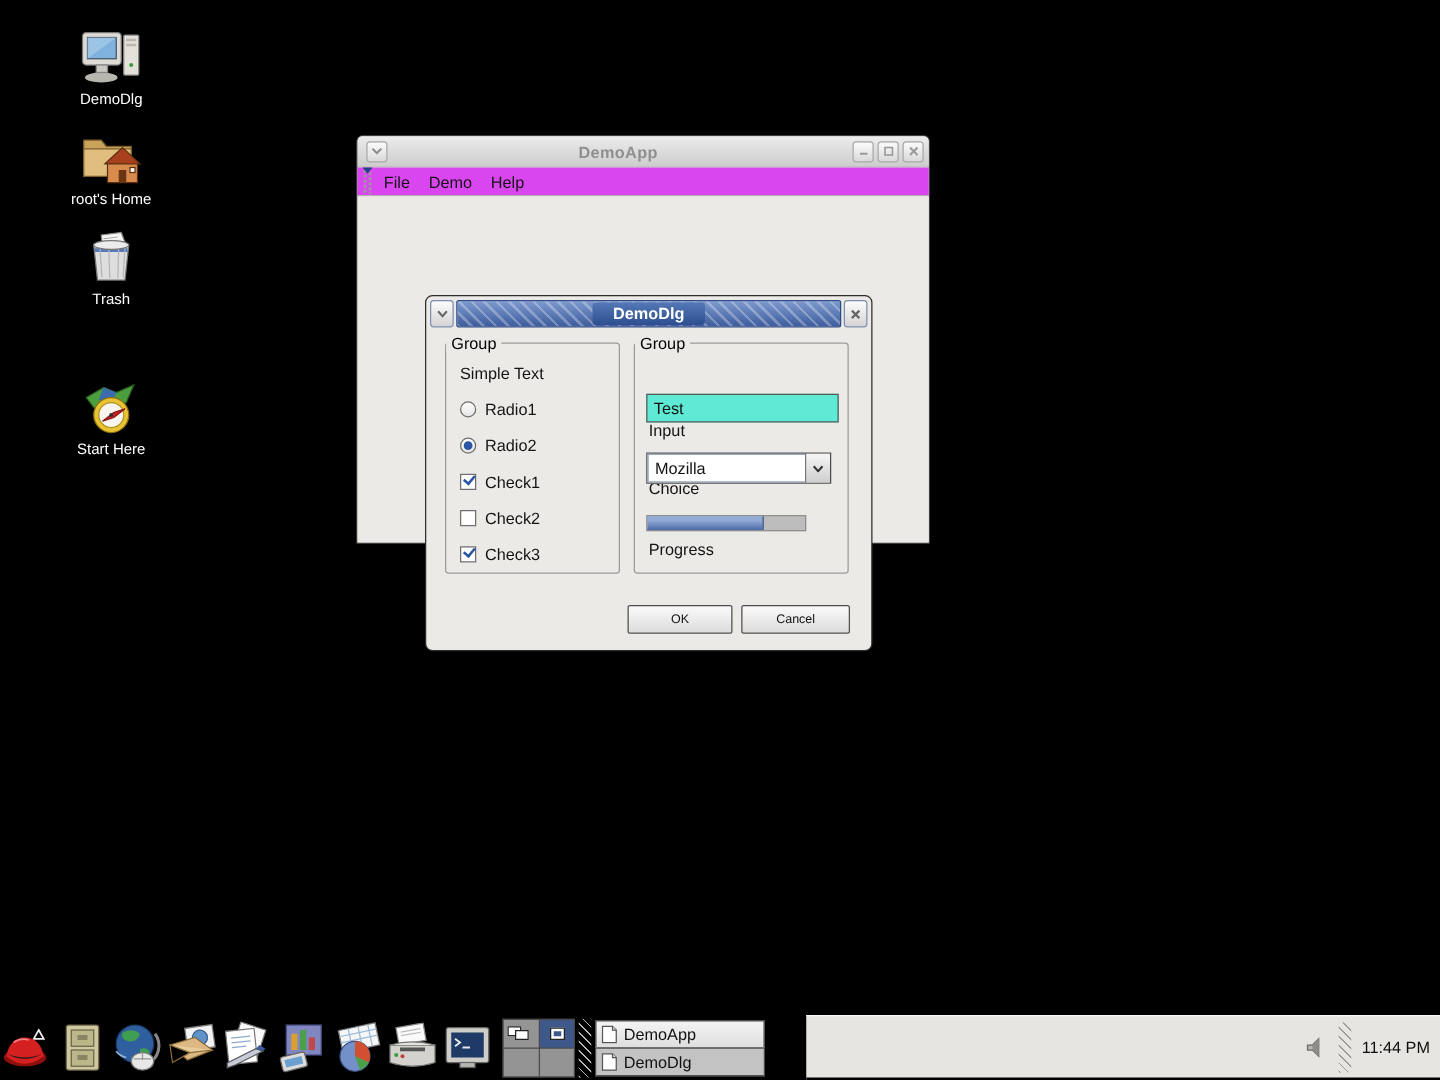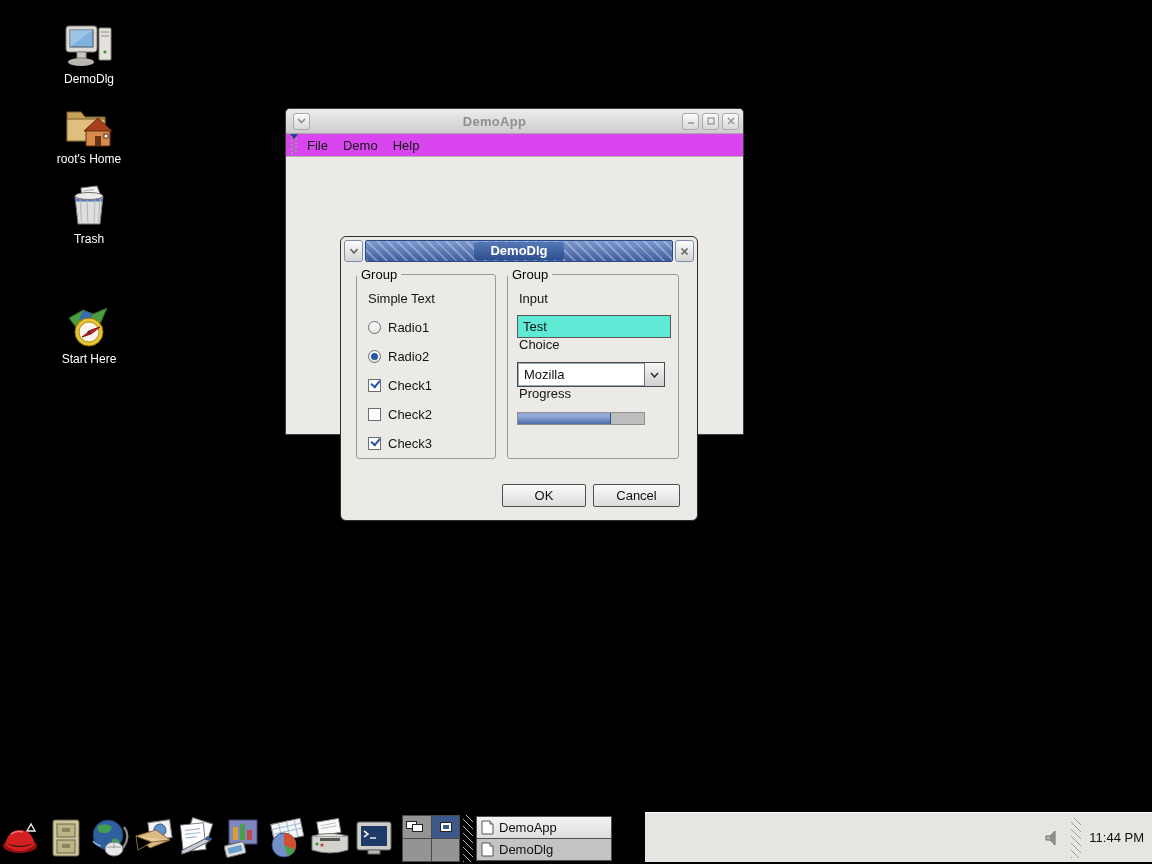--- a/index.html
+++ b/index.html
@@ -110,21 +110,21 @@
     border:1px solid #6e6e6e; background:#fff;
     margin-right:7px; position:relative;
   }
   .check.checked::after {
     content:""; position:absolute; left:2px; top:0px; width:7px; height:4px;
     border-left:2px solid #2a55a3; border-bottom:2px solid #2a55a3;
     transform:rotate(-50deg);
   }
   .opt-label { color:#141414; }
 
-  .fld-label { position:absolute; color:#141414; }
+  .fld-label { position:absolute; color:#141414;margin-top:46px; }
   .text-field {
     position:absolute; left:9px; top:40px; width:154px; height:23px;
     border:1px solid #5a5a5a; background:#5eead4; font-family:"Liberation Sans",sans-serif;
     font-size:13px; padding:0 5px; color:#111;
   }
   .combo {
     position:absolute; left:9px; top:87px; width:148px; height:25px;
     border:1px solid #4a4a4a; background:#fff; display:flex;
   }
   .combo .val { flex:1; display:flex; align-items:center; padding-left:5px; color:#111; border:1px solid #9ab; border-right:none; }
@@ -141,21 +141,21 @@
     height:100%;
     background:linear-gradient(#92aad6 0 30%, #4c6ba8);
     border-right:1px solid #33508a;
   }
 
   .dlg-buttons { position:absolute; left:0; top:222px; width:100%; height:23px; }
   .push-btn {
     position:absolute; height:23px;
     border:1px solid #4f4f4f; border-radius:2px;
     background:linear-gradient(#fafafa,#dcdcdc);
-    font-family:"Liberation Sans",sans-serif; font-size:13px; color:#111;
+    font-family:"Liberation Sans",sans-serif; font-size:10px; color:#111;
     display:flex; align-items:center; justify-content:center;
   }
   .btn-ok { left:158px; width:84px; }
   .btn-cancel { left:249px; width:87px; }
 
   
   .panel { position:absolute; left:0; top:812px; width:1152px; height:52px; display:flex; }
   .panel-left { width:645px; background:#000; display:flex; align-items:center; }
   .panel-right {
     flex:1; background:#e7e5e1; border-top:1px solid #fbfbfb; border-bottom:2px solid #000;

